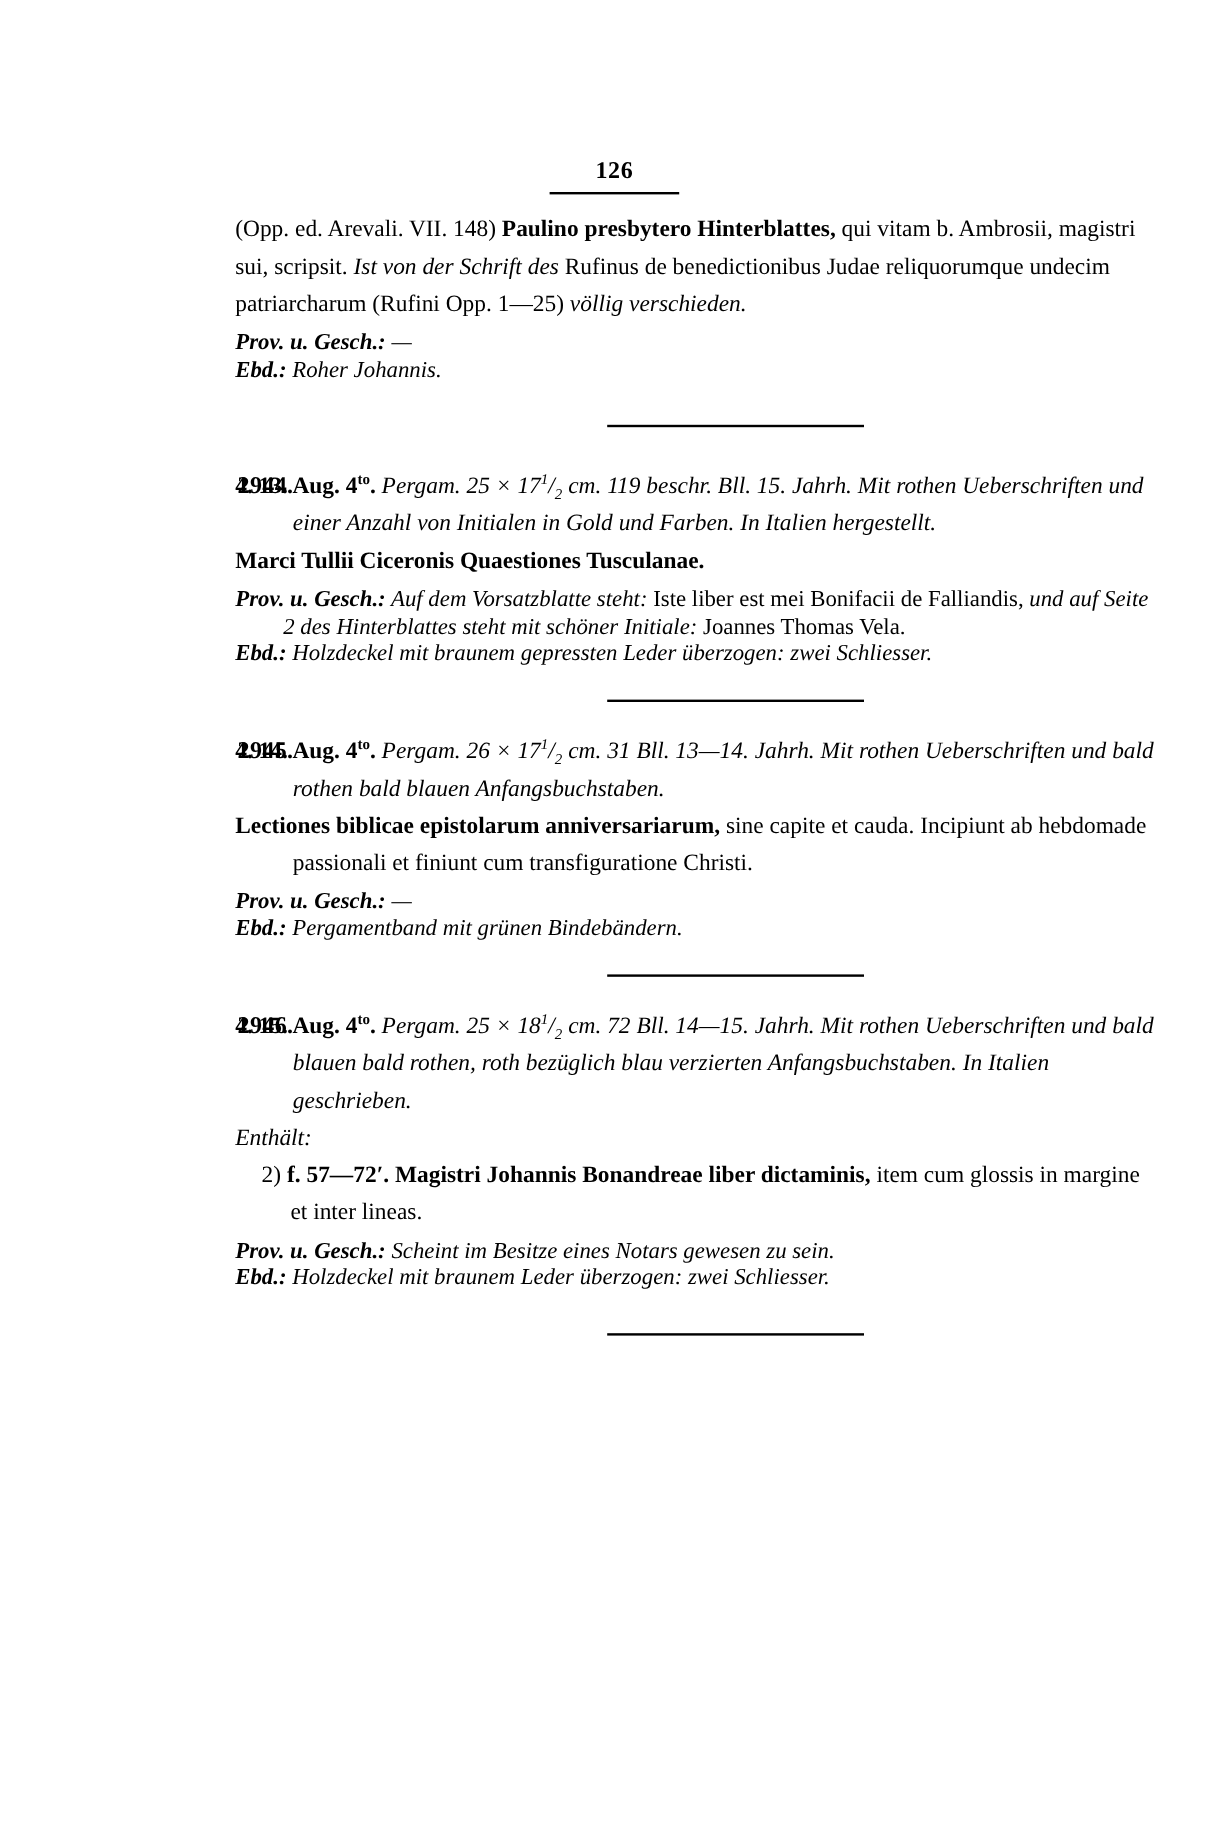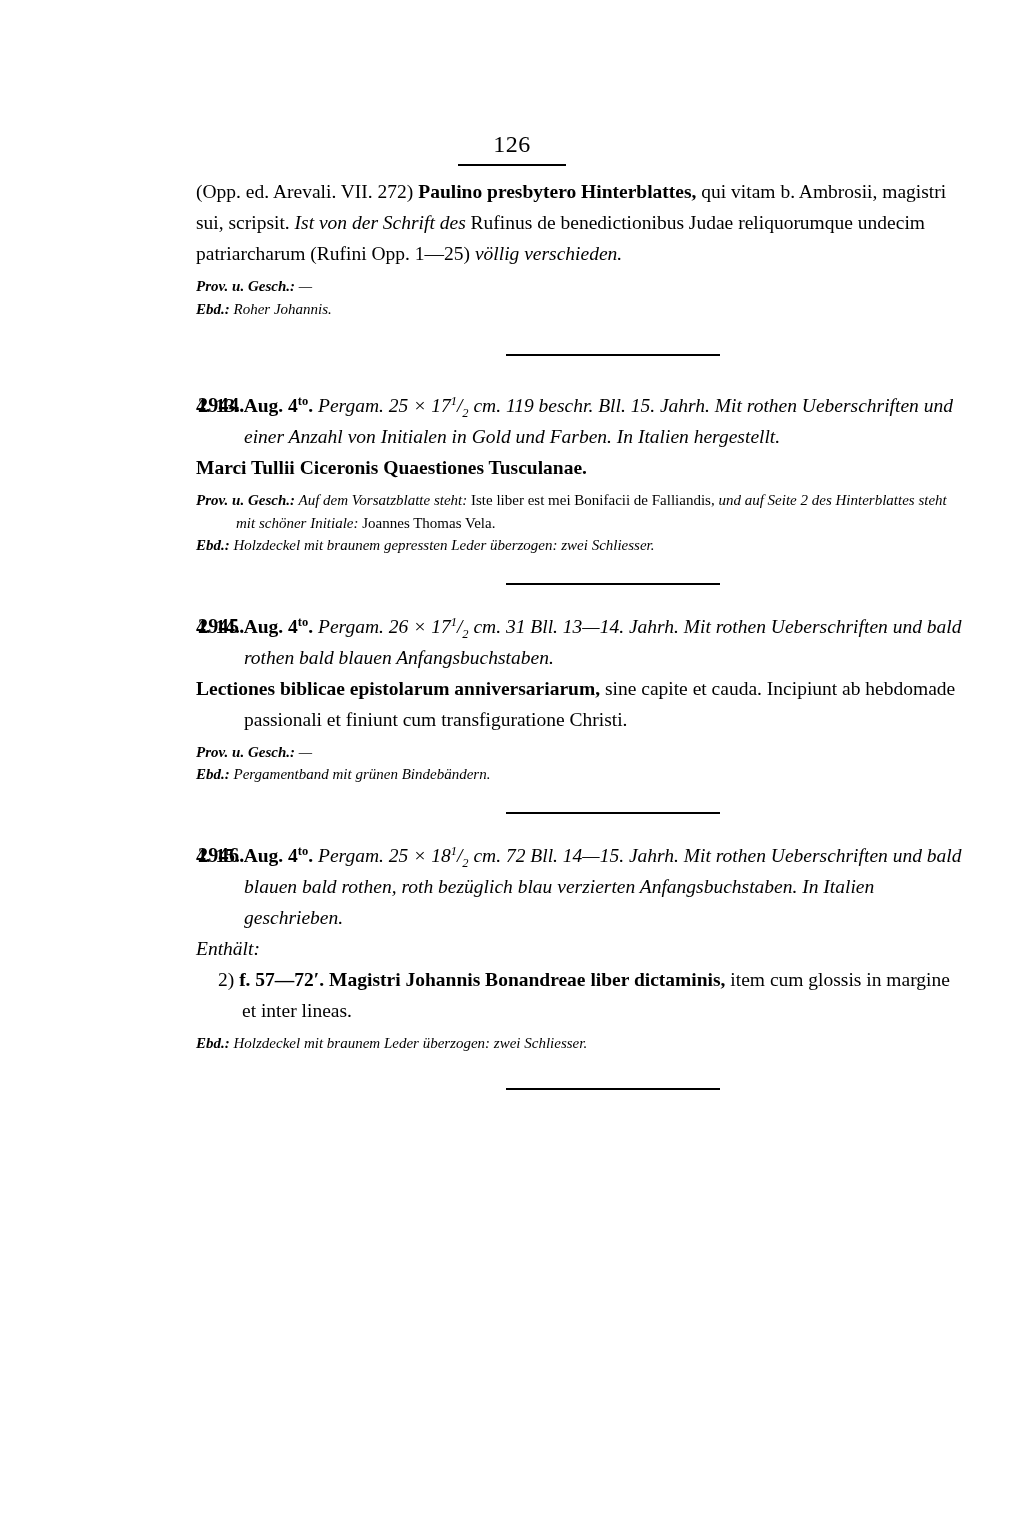--- a/index.html
+++ b/index.html
@@ -26,22 +26,22 @@
 
   
   .page-header {
     position: absolute;
     left: 0;
     top: 132px;
     width: 1024px;
     text-align: center;
   }
   .folio {
-    font-size: 24px;
-    font-weight: normal;
+    font-size: 20px;
+    font-weight: bold;
     letter-spacing: 0.5px;
     line-height: 1;
   }
   .folio-rule {
     width: 108px;
     height: 2px;
     background: #000;
     margin: 8px auto 0 auto;
   }
 
@@ -110,21 +110,21 @@
     line-height: 0;
   }
   .frac sub {
     font-size: 0.64em;
     vertical-align: sub;
     line-height: 0;
   }
 
   
   .note {
-    font-size: 15px;
+    font-size: 19px;
     line-height: 22.5px;
     margin: 0;
     padding-left: 40px;
     text-indent: -40px;
   }
   .note .lbl {
     font-weight: bold;
     font-style: italic;
   }
   .note .val {
@@ -163,21 +163,21 @@
   <div class="page-header">
     <div class="folio">126</div>
     <div class="folio-rule"></div>
   </div>
 
   <div class="column">
 
     <div class="entry">
       <div class="entry-body no-indent">
 
-        <p class="para"><span>(Opp. ed. Arevali. VII. 272) </span><span class="bd">Paulino presbytero Hinterblattes,</span><span> qui vitam b. Ambrosii, magistri sui, scripsit. </span><span class="it">Ist von der Schrift des</span><span> Rufinus de benedictionibus Judae reliquorumque undecim patriarcharum (Rufini Opp. 1—25) </span><span class="it">völlig verschieden.</span></p>
+        <p class="para"><span>(Opp. ed. Arevali. VII. 148) </span><span class="bd">Paulino presbytero Hinterblattes,</span><span> qui vitam b. Ambrosii, magistri sui, scripsit. </span><span class="it">Ist von der Schrift des</span><span> Rufinus de benedictionibus Judae reliquorumque undecim patriarcharum (Rufini Opp. 1—25) </span><span class="it">völlig verschieden.</span></p>
 
 
         <div class="sp-1"></div>
 
         <p class="note"><span class="lbl">Prov. u. Gesch.:</span><span class="val"> —</span></p>
 
         <p class="note"><span class="lbl">Ebd.:</span><span class="val"> Roher Johannis.</span></p>
       </div>
     </div>
 
@@ -231,20 +231,21 @@
 
         <p class="para hang"><span class="bd">4. 15. Aug. 4</span><sup class="ord bd">to</sup><span class="bd">.</span><span class="it"> Pergam. 25 × 18</span><span class="frac it"><sup>1</sup>/<sub>2</sub></span><span class="it"> cm. 72 Bll. 14—15. Jahrh. Mit rothen Ueberschriften und bald blauen bald rothen, roth bezüglich blau verzierten Anfangsbuchstaben. In Italien geschrieben.</span></p>
 
         <p class="para it">Enthält:</p>
 
 
         <p class="subitem"><span>2) </span><span class="bd">f. 57—72′. Magistri Johannis Bonandreae liber dictaminis,</span><span> item cum glossis in margine et inter lineas.</span></p>
 
         <div class="sp-1"></div>
 
+        <p class="note"><span class="lbl">Prov. u. Gesch.:</span><span class="val"> Scheint im Besitze eines Notars gewesen zu sein.</span></p>
 
         <p class="note"><span class="lbl">Ebd.:</span><span class="val"> Holzdeckel mit braunem Leder überzogen: zwei Schliesser.</span></p>
       </div>
     </div>
 
     <div class="sp-5"></div>
     <div class="sep"></div>
 
   </div>
 </div>

